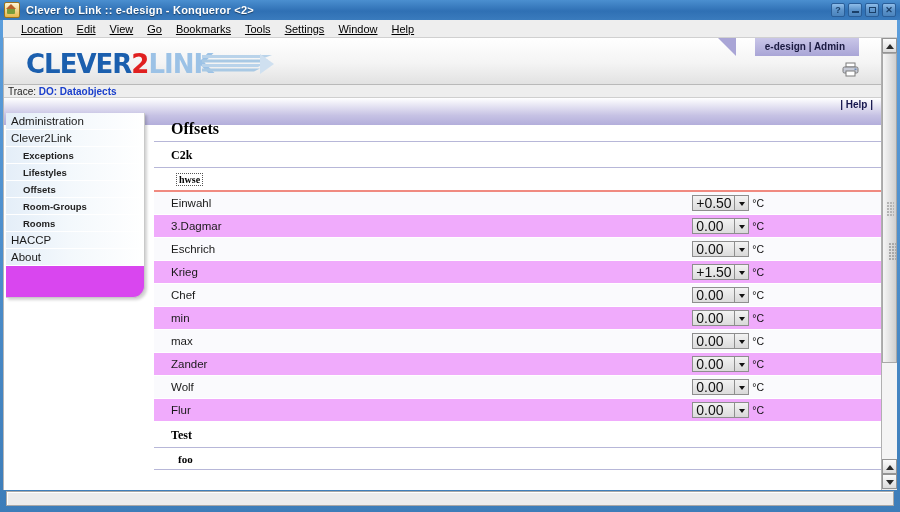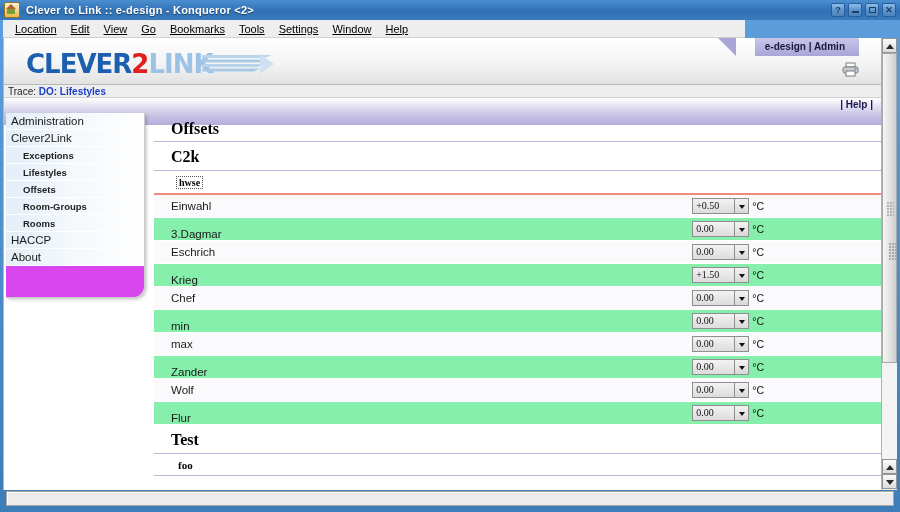--- a/index.html
+++ b/index.html
@@ -43,22 +43,22 @@
   .tbtn{
     width:14px;height:14px;border:1px solid #2a5e98;border-radius:2px;
     background:linear-gradient(180deg,#8fbde9 0%,#5d94cb 50%,#4b84bd 100%);
     color:#1a3f68;font-size:9px;font-weight:bold;line-height:12px;text-align:center;
     position:relative;box-sizing:border-box;
   }
   .tbtn.min:after{content:"";position:absolute;left:3px;bottom:3px;width:7px;height:2px;background:#1a3f68;}
   .tbtn.max:after{content:"";position:absolute;left:3px;top:3px;width:7px;height:6px;border:1px solid #1a3f68;box-sizing:border-box;}
   
   .menubar{
-    position:absolute;left:3px;top:20px;width:742px;height:18px;
-    background:#eeeeee;display:flex;align-items:center;padding-left:5px;
+    position:absolute;left:3px;top:20px;width:894px;height:18px;
+    background:#eeeeee;display:flex;align-items:center;padding-left:11px;
     box-sizing:border-box;border-bottom:1px solid #d0d0d0;
   }
   .menuitem{
     font-size:11px;color:#000;padding:1px 7px;white-space:nowrap;
   }
   .menuitem u{text-decoration:underline;}
   
   .viewport{
     position:absolute;left:3px;top:38px;width:894px;height:452px;
     background:#ffffff;overflow:hidden;
@@ -125,47 +125,47 @@
   .nav-item.sub{
     font-size:9.5px;font-weight:bold;padding-left:17px;height:17px;line-height:17px;color:#222;
   }
   
   .content{position:absolute;left:150px;top:78px;width:727px;}
   .h1{
     font-family:"Liberation Serif", serif;font-size:16px;font-weight:bold;color:#000;
     padding:4px 0 3px 17px;border-bottom:1px solid #b7b7d8;
   }
   .sect{
-    font-family:"Liberation Serif", serif;font-size:16px;font-weight:bold;color:#000;
+    font-family:"Liberation Serif", serif;font-size:12px;font-weight:bold;color:#000;
     padding:6px 0 4px 17px;border-bottom:1px solid #b7b7d8;
   }
   .subsect{
     font-family:"Liberation Serif", serif;font-size:11px;font-weight:bold;color:#000;
     padding:5px 0 4px 24px;border-bottom:1px solid #b7b7d8;
   }
   .focusrow{
     position:relative;padding:5px 0 4px 24px;border-bottom:2px solid #f08a80;
     font-family:"Liberation Serif", serif;font-size:10px;font-weight:bold;color:#000;
   }
   .focusbox{
     display:inline-block;border:1px dotted #555;padding:0 2px;margin-left:-2px;
   }
   .row{
     height:22px;display:flex;align-items:center;position:relative;
     border-bottom:1px solid #ffffff;
   }
   .row.odd{background:#fafafd;justify-content:flex-end;}
-  .row.even{background:#86efac;align-items:flex-end;}
+  .row.even{background:#f0abfc;}
   .row-label{font-size:11.5px;color:#1a1a1a;padding-left:17px;flex:1;white-space:nowrap;}
   .sel-wrap{display:flex;align-items:center;position:absolute;right:117px;top:3px;}
   .sel{
     width:42px;height:16px;box-sizing:border-box;
     background:linear-gradient(180deg,#f3f3f3 0%,#dcdcdc 100%);
     border:1px solid #8e8e8e;border-right:none;
-    font-size:10px;font-family:Liberation Serif, serif;color:#111;
+    font-size:14px;font-family:Liberation Sans, sans-serif;color:#111;
     line-height:14px;text-align:left;padding-left:3px;
   }
   .sel-arrow{
     width:15px;height:16px;box-sizing:border-box;
     background:linear-gradient(180deg,#f3f3f3 0%,#d8d8d8 100%);
     border:1px solid #8e8e8e;position:relative;
   }
   .sel-arrow:after{
     content:"";position:absolute;left:4px;top:6px;width:0;height:0;
     border-left:3.5px solid transparent;border-right:3.5px solid transparent;
@@ -256,21 +256,21 @@
         <div class="tab-slant"></div>
         <div class="tab-edesign">e-design | Admin</div>
         <svg class="printer" viewBox="0 0 17 15">
           <rect x="4" y="1" width="9" height="4" fill="#fff" stroke="#7b7b7b"></rect>
           <rect x="1" y="5" width="15" height="6" rx="1.5" fill="#c7cbd6" stroke="#7b7b7b"></rect>
           <rect x="4" y="9" width="9" height="5" fill="#fff" stroke="#7b7b7b"></rect>
           <rect x="12.5" y="6.5" width="2" height="1.5" fill="#6f8ab5"></rect>
         </svg>
       </div>
 
-      <div class="tracebar"><span>Trace:</span> <span class="tlink">DO: Lifestyles</span></div>
+      <div class="tracebar"><span>Trace:</span> <span class="tlink">DO: Dataobjects</span></div>
 
       <div class="helpband">
         <span class="helptxt">| Help |</span>
       </div>
 
       <div class="sidebar">
         <div class="nav">
           <div class="nav-item">Administration</div>
           <div class="nav-item">Clever2Link</div>
           <div class="nav-item sub">Exceptions</div>

